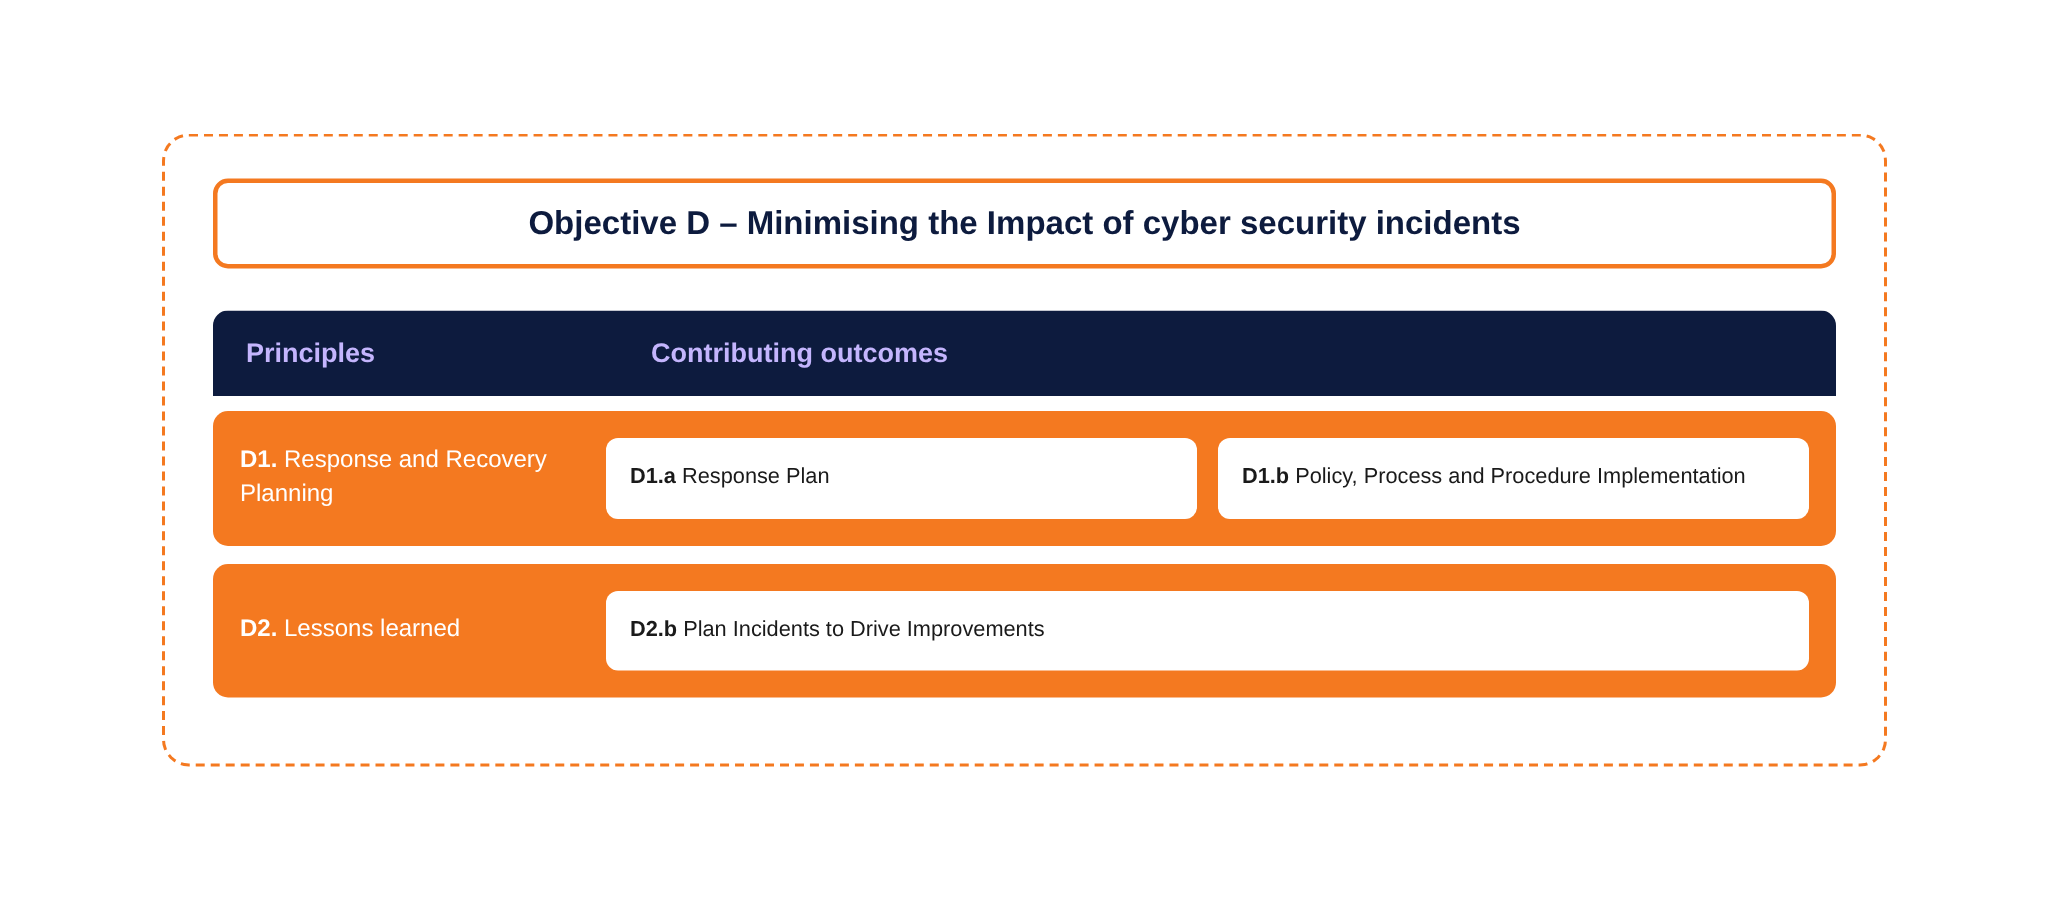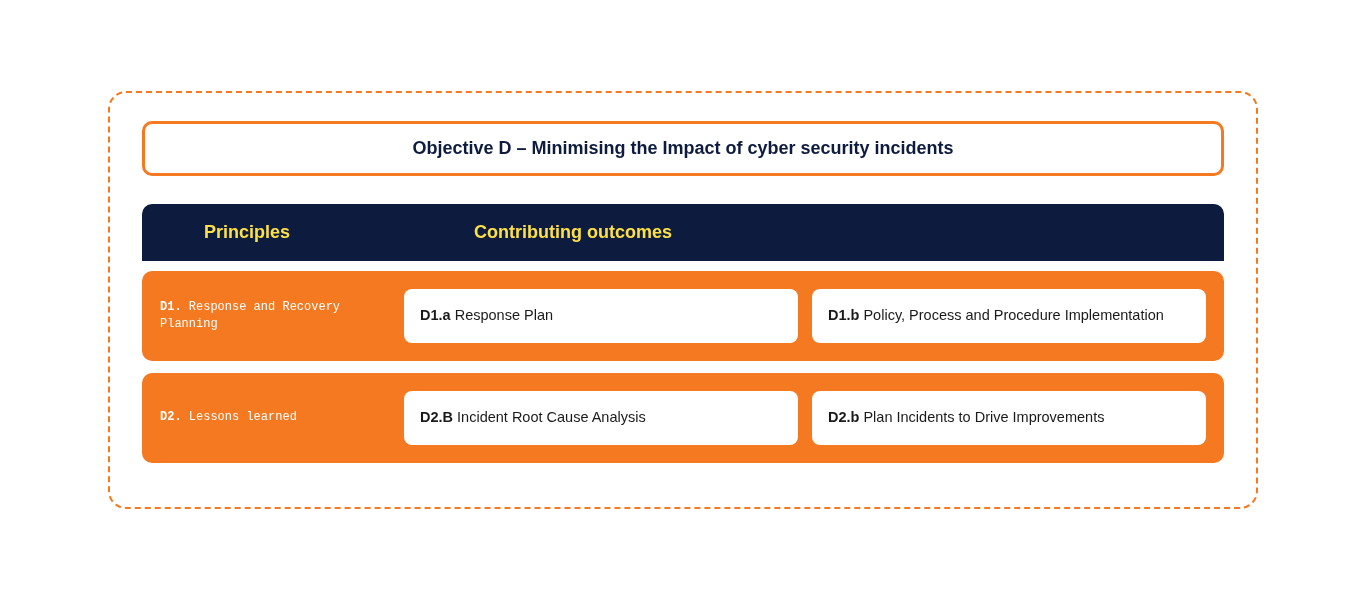--- a/index.html
+++ b/index.html
@@ -27,21 +27,21 @@
       border: 3px solid #f47920;
       border-radius: 10px;
       padding: 14px 30px;
       text-align: center;
       margin-bottom: 28px;
       display: inline-block;
       width: 100%;
     }
 
     .title-text {
-      font-size: 18px;
+      font-size: 22px;
       font-weight: 800;
       color: #0d1b3e;
     }
 
     .table-area {
       width: 100%;
       border-radius: 10px;
       overflow: hidden;
     }
 
@@ -59,41 +59,39 @@
     }
 
     .header-outcomes {
       flex: 1;
       padding: 18px 22px;
     }
 
     .header-label {
       font-size: 18px;
       font-weight: 700;
-      color: #fde047;
-      margin-left: 40px;
+      color: #c4b5fd;
     }
 
     .data-row {
       display: flex;
       background: #f47920;
       border-radius: 10px;
       padding: 18px 18px;
       align-items: center;
       margin-bottom: 12px;
       gap: 14px;
     }
 
     .principle-cell {
       width: 230px;
       flex-shrink: 0;
       color: #fff;
-      font-size: 12px;
+      font-size: 16px;
       line-height: 1.4;
-      font-family: Liberation Mono, monospace;
     }
 
     .principle-cell .principle-id {
       font-weight: 800;
     }
 
     .outcomes-cells {
       display: flex;
       gap: 14px;
       flex: 1;
@@ -151,24 +149,20 @@
       </div>
     </div>
 
     <div class="data-row">
       <div class="principle-cell">
         <span class="principle-id">D2. </span>
         <span>Lessons learned</span>
       </div>
       <div class="outcomes-cells">
         <div class="outcome-card">
-          <span class="outcome-id">D2.B </span>
-          <span>Incident Root Cause Analysis</span>
-        </div>
-        <div class="outcome-card">
           <span class="outcome-id">D2.b </span>
           <span>Plan Incidents to Drive Improvements</span>
         </div>
       </div>
     </div>
 
   </div>
 </div>
 
 </body></html>

